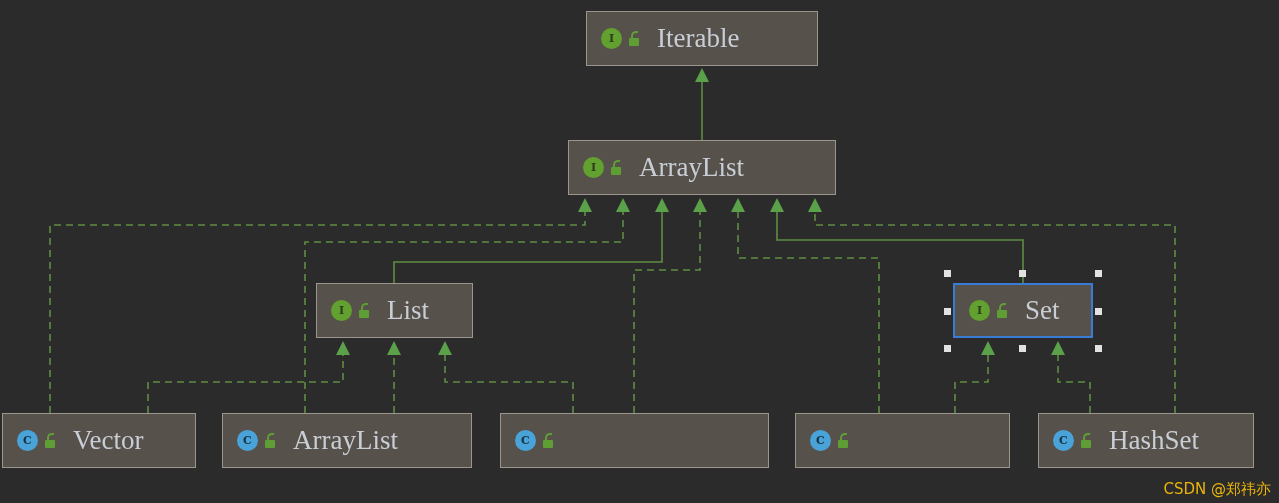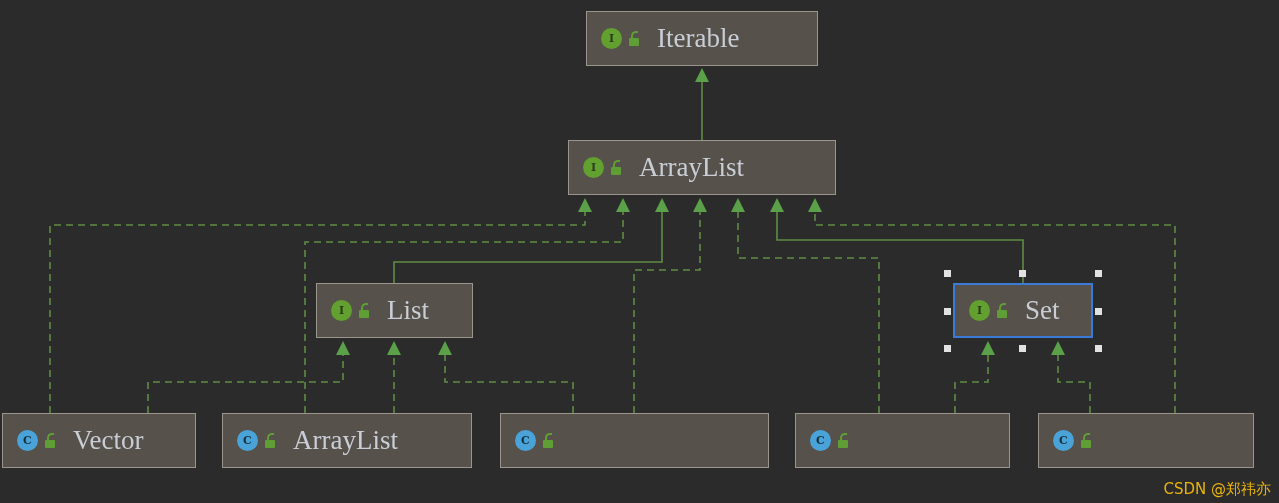--- a/index.html
+++ b/index.html
@@ -251,16 +251,17 @@
   </div>
 
   <div class="node" style="left:1038px; top:413px; width:216px;">
     <span class="badges">
       <span class="ico-circle cls">C</span>
       <span class="ico-lock">
         <span class="shackle"></span>
           <span class="body"></span>
       </span>
     </span>
+    <span class="title">HashSet</span>
   </div>
 
   <div class="watermark">CSDN @郑祎亦</div>
 </div>
 
 </body></html>

